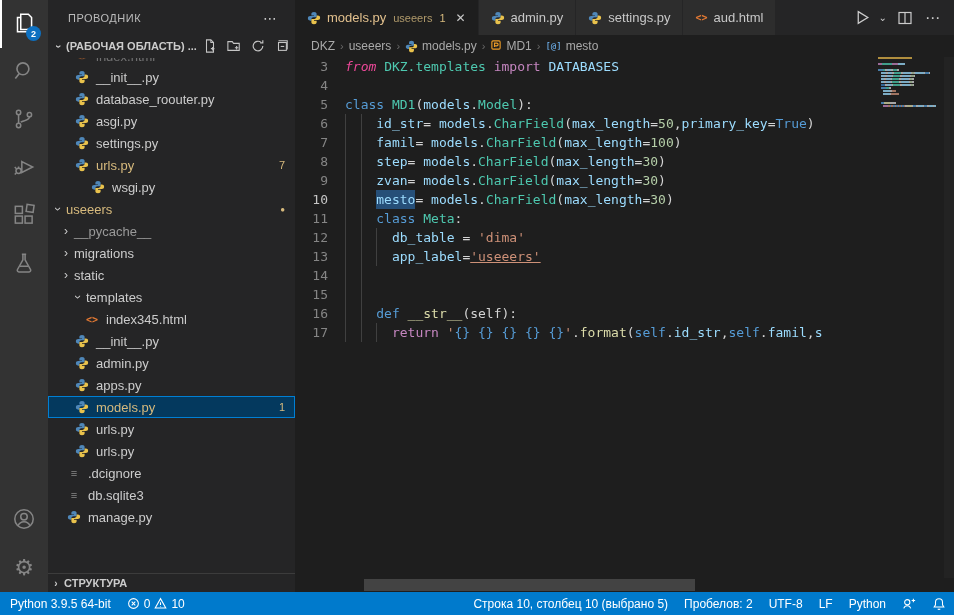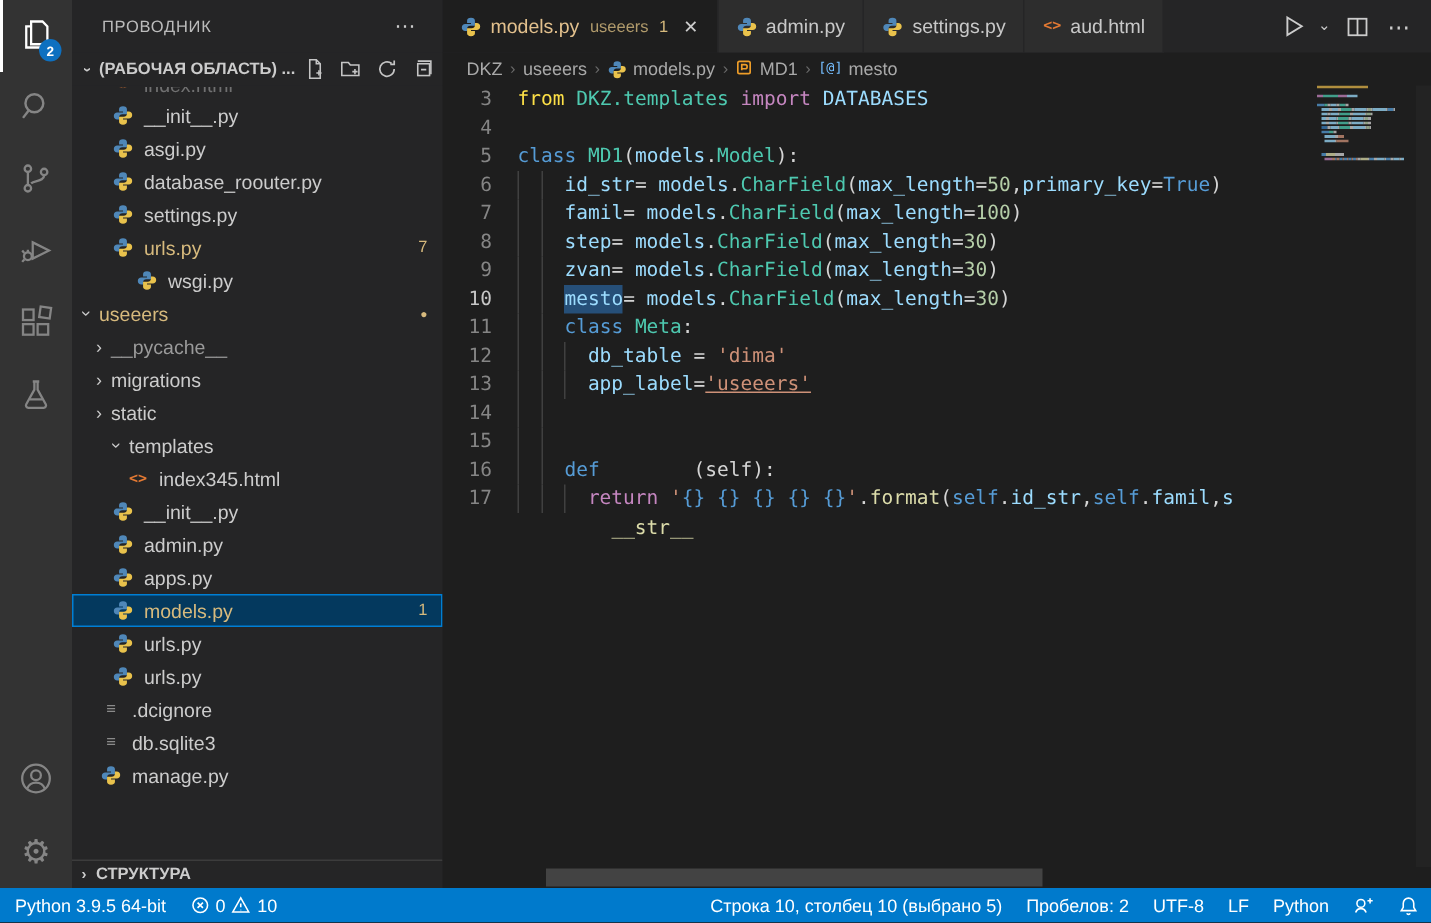--- a/index.html
+++ b/index.html
@@ -208,32 +208,32 @@
         </span>
       </div>
       <div class="trow" style="padding-left: 0px;">
         <span style="display: flex; align-items: center; flex: 1 1 0%; min-width: 0px; padding-left: 26px;">
           <span class="ficon">
             <svg width="14" height="14" viewBox="0 0 16 16">
               <path d="M8 1C6 1 5 1.9 5 3.2V5h3v.8H3.6C2.1 5.8 1 6.8 1 8.4S2.1 11 3.6 11H5V9.3C5 8 6.1 7 7.4 7H11V3.2C11 1.9 10 1 8 1z" fill="#4f87b8"></path>
               <path d="M8 15c2 0 3-.9 3-2.2V11H8v-.8h4.4c1.5 0 2.6-1 2.6-2.6S13.9 5 12.4 5H11v1.7C11 8 9.9 9 8.6 9H5v3.8C5 14.1 6 15 8 15z" fill="#e9c24c"></path>
             </svg>
           </span>
+          <span class="label">database_roouter.py</span>
+        </span>
+      </div>
+      <div class="trow" style="padding-left: 0px;">
+        <span style="display: flex; align-items: center; flex: 1 1 0%; min-width: 0px; padding-left: 26px;">
+          <span class="ficon">
+            <svg width="14" height="14" viewBox="0 0 16 16">
+              <path d="M8 1C6 1 5 1.9 5 3.2V5h3v.8H3.6C2.1 5.8 1 6.8 1 8.4S2.1 11 3.6 11H5V9.3C5 8 6.1 7 7.4 7H11V3.2C11 1.9 10 1 8 1z" fill="#4f87b8"></path>
+              <path d="M8 15c2 0 3-.9 3-2.2V11H8v-.8h4.4c1.5 0 2.6-1 2.6-2.6S13.9 5 12.4 5H11v1.7C11 8 9.9 9 8.6 9H5v3.8C5 14.1 6 15 8 15z" fill="#e9c24c"></path>
+            </svg>
+          </span>
           <span class="label">asgi.py</span>
-        </span>
-      </div>
-      <div class="trow" style="padding-left: 0px;">
-        <span style="display: flex; align-items: center; flex: 1 1 0%; min-width: 0px; padding-left: 26px;">
-          <span class="ficon">
-            <svg width="14" height="14" viewBox="0 0 16 16">
-              <path d="M8 1C6 1 5 1.9 5 3.2V5h3v.8H3.6C2.1 5.8 1 6.8 1 8.4S2.1 11 3.6 11H5V9.3C5 8 6.1 7 7.4 7H11V3.2C11 1.9 10 1 8 1z" fill="#4f87b8"></path>
-              <path d="M8 15c2 0 3-.9 3-2.2V11H8v-.8h4.4c1.5 0 2.6-1 2.6-2.6S13.9 5 12.4 5H11v1.7C11 8 9.9 9 8.6 9H5v3.8C5 14.1 6 15 8 15z" fill="#e9c24c"></path>
-            </svg>
-          </span>
-          <span class="label">database_roouter.py</span>
         </span>
       </div>
       <div class="trow" style="padding-left: 0px;">
         <span style="display: flex; align-items: center; flex: 1 1 0%; min-width: 0px; padding-left: 26px;">
           <span class="ficon">
             <svg width="14" height="14" viewBox="0 0 16 16">
               <path d="M8 1C6 1 5 1.9 5 3.2V5h3v.8H3.6C2.1 5.8 1 6.8 1 8.4S2.1 11 3.6 11H5V9.3C5 8 6.1 7 7.4 7H11V3.2C11 1.9 10 1 8 1z" fill="#4f87b8"></path>
               <path d="M8 15c2 0 3-.9 3-2.2V11H8v-.8h4.4c1.5 0 2.6-1 2.6-2.6S13.9 5 12.4 5H11v1.7C11 8 9.9 9 8.6 9H5v3.8C5 14.1 6 15 8 15z" fill="#e9c24c"></path>
             </svg>
           </span>
@@ -483,34 +483,34 @@
           </svg></span>
         <span>MD1</span>
       </span>
       <span class="bc-sep">›</span>
       <span class="bc-item">
         <span class="field-glyph">[@]</span>
         <span>mesto</span>
       </span>
     </div>
   <div class="code-area" id="code">
-      <div class="code-line"><span class="gut">3</span><span class="tok" style="color: #fde047;">from </span><span class="tok" style="color: rgb(78, 201, 176);">DKZ.templates </span><span class="tok" style="color: rgb(197, 134, 192);">import </span><span class="tok" style="color: rgb(156, 220, 254);">DATABASES</span></div>
+      <div class="code-line"><span class="gut">3</span><span class="tok" style="color: #ec4899; font-style: italic;">from </span><span class="tok" style="color: rgb(78, 201, 176);">DKZ.templates </span><span class="tok" style="color: rgb(197, 134, 192);">import </span><span class="tok" style="color: rgb(156, 220, 254);">DATABASES</span></div>
       <div class="code-line"><span class="gut">4</span></div>
       <div class="code-line"><span class="gut">5</span><span class="tok" style="color: rgb(86, 156, 214);">class </span><span class="tok" style="color: rgb(78, 201, 176);">MD1</span><span class="tok" style="color: rgb(212, 212, 212);">(</span><span class="tok" style="color: rgb(156, 220, 254);">models</span><span class="tok" style="color: rgb(212, 212, 212);">.</span><span class="tok" style="color: rgb(78, 201, 176);">Model</span><span class="tok" style="color: rgb(212, 212, 212);">):</span></div>
       <div class="code-line"><span class="gut">6</span><span class="ind"></span><span class="ind"></span><span class="tok" style="color: rgb(156, 220, 254);">id_str</span><span class="tok" style="color: rgb(212, 212, 212);">= </span><span class="tok" style="color: rgb(156, 220, 254);">models</span><span class="tok" style="color: rgb(212, 212, 212);">.</span><span class="tok" style="color: rgb(78, 201, 176);">CharField</span><span class="tok" style="color: rgb(212, 212, 212);">(</span><span class="tok" style="color: rgb(156, 220, 254);">max_length</span><span class="tok" style="color: rgb(212, 212, 212);">=</span><span class="tok" style="color: rgb(181, 206, 168);">50</span><span class="tok" style="color: rgb(212, 212, 212);">,</span><span class="tok" style="color: rgb(156, 220, 254);">primary_key</span><span class="tok" style="color: rgb(212, 212, 212);">=</span><span class="tok" style="color: rgb(86, 156, 214);">True</span><span class="tok" style="color: rgb(212, 212, 212);">)</span></div>
       <div class="code-line"><span class="gut">7</span><span class="ind"></span><span class="ind"></span><span class="tok" style="color: rgb(156, 220, 254);">famil</span><span class="tok" style="color: rgb(212, 212, 212);">= </span><span class="tok" style="color: rgb(156, 220, 254);">models</span><span class="tok" style="color: rgb(212, 212, 212);">.</span><span class="tok" style="color: rgb(78, 201, 176);">CharField</span><span class="tok" style="color: rgb(212, 212, 212);">(</span><span class="tok" style="color: rgb(156, 220, 254);">max_length</span><span class="tok" style="color: rgb(212, 212, 212);">=</span><span class="tok" style="color: rgb(181, 206, 168);">100</span><span class="tok" style="color: rgb(212, 212, 212);">)</span></div>
       <div class="code-line"><span class="gut">8</span><span class="ind"></span><span class="ind"></span><span class="tok" style="color: rgb(156, 220, 254);">step</span><span class="tok" style="color: rgb(212, 212, 212);">= </span><span class="tok" style="color: rgb(156, 220, 254);">models</span><span class="tok" style="color: rgb(212, 212, 212);">.</span><span class="tok" style="color: rgb(78, 201, 176);">CharField</span><span class="tok" style="color: rgb(212, 212, 212);">(</span><span class="tok" style="color: rgb(156, 220, 254);">max_length</span><span class="tok" style="color: rgb(212, 212, 212);">=</span><span class="tok" style="color: rgb(181, 206, 168);">30</span><span class="tok" style="color: rgb(212, 212, 212);">)</span></div>
       <div class="code-line"><span class="gut">9</span><span class="ind"></span><span class="ind"></span><span class="tok" style="color: rgb(156, 220, 254);">zvan</span><span class="tok" style="color: rgb(212, 212, 212);">= </span><span class="tok" style="color: rgb(156, 220, 254);">models</span><span class="tok" style="color: rgb(212, 212, 212);">.</span><span class="tok" style="color: rgb(78, 201, 176);">CharField</span><span class="tok" style="color: rgb(212, 212, 212);">(</span><span class="tok" style="color: rgb(156, 220, 254);">max_length</span><span class="tok" style="color: rgb(212, 212, 212);">=</span><span class="tok" style="color: rgb(181, 206, 168);">30</span><span class="tok" style="color: rgb(212, 212, 212);">)</span></div>
       <div class="code-line"><span class="gut cur">10</span><span class="ind"></span><span class="ind"></span><span class="tok sel" style="color: rgb(156, 220, 254);">mesto</span><span class="tok" style="color: rgb(212, 212, 212);">= </span><span class="tok" style="color: rgb(156, 220, 254);">models</span><span class="tok" style="color: rgb(212, 212, 212);">.</span><span class="tok" style="color: rgb(78, 201, 176);">CharField</span><span class="tok" style="color: rgb(212, 212, 212);">(</span><span class="tok" style="color: rgb(156, 220, 254);">max_length</span><span class="tok" style="color: rgb(212, 212, 212);">=</span><span class="tok" style="color: rgb(181, 206, 168);">30</span><span class="tok" style="color: rgb(212, 212, 212);">)</span></div>
       <div class="code-line"><span class="gut">11</span><span class="ind"></span><span class="ind"></span><span class="tok" style="color: rgb(86, 156, 214);">class </span><span class="tok" style="color: rgb(78, 201, 176);">Meta</span><span class="tok" style="color: rgb(212, 212, 212);">:</span></div>
       <div class="code-line"><span class="gut">12</span><span class="ind"></span><span class="ind"></span><span class="ind"></span><span class="tok" style="color: rgb(156, 220, 254);">db_table </span><span class="tok" style="color: rgb(212, 212, 212);">= </span><span class="tok" style="color: rgb(206, 145, 120);">'dima'</span></div>
       <div class="code-line"><span class="gut">13</span><span class="ind"></span><span class="ind"></span><span class="ind"></span><span class="tok" style="color: rgb(156, 220, 254);">app_label</span><span class="tok" style="color: rgb(212, 212, 212);">=</span><span class="tok" style="color: rgb(206, 145, 120); text-decoration: underline;">'useeers'</span></div>
       <div class="code-line"><span class="gut">14</span><span class="ind"></span><span class="ind"></span></div>
       <div class="code-line"><span class="gut">15</span><span class="ind"></span><span class="ind"></span></div>
-      <div class="code-line"><span class="gut">16</span><span class="ind"></span><span class="ind"></span><span class="tok" style="color: rgb(86, 156, 214);">def </span><span class="tok" style="color: rgb(220, 220, 170); margin-top: 39px;">__str__</span><span class="tok" style="color: rgb(212, 212, 212);">(self):</span></div>
+      <div class="code-line"><span class="gut">16</span><span class="ind"></span><span class="ind"></span><span class="tok" style="color: rgb(86, 156, 214);">def </span><span class="tok" style="color: rgb(220, 220, 170);">__str__</span><span class="tok" style="color: rgb(212, 212, 212);">(self):</span></div>
       <div class="code-line"><span class="gut">17</span><span class="ind"></span><span class="ind"></span><span class="ind"></span><span class="tok" style="color: rgb(197, 134, 192);">return </span><span class="tok" style="color: rgb(206, 145, 120);">'</span><span class="tok" style="color: rgb(86, 156, 214);">{}</span><span class="tok" style="color: rgb(206, 145, 120);"> </span><span class="tok" style="color: rgb(86, 156, 214);">{}</span><span class="tok" style="color: rgb(206, 145, 120);"> </span><span class="tok" style="color: rgb(86, 156, 214);">{}</span><span class="tok" style="color: rgb(206, 145, 120);"> </span><span class="tok" style="color: rgb(86, 156, 214);">{}</span><span class="tok" style="color: rgb(206, 145, 120);"> </span><span class="tok" style="color: rgb(86, 156, 214);">{}</span><span class="tok" style="color: rgb(206, 145, 120);">'</span><span class="tok" style="color: rgb(212, 212, 212);">.</span><span class="tok" style="color: rgb(220, 220, 170);">format</span><span class="tok" style="color: rgb(212, 212, 212);">(</span><span class="tok" style="color: rgb(86, 156, 214);">self</span><span class="tok" style="color: rgb(212, 212, 212);">.</span><span class="tok" style="color: rgb(156, 220, 254);">id_str</span><span class="tok" style="color: rgb(212, 212, 212);">,</span><span class="tok" style="color: rgb(86, 156, 214);">self</span><span class="tok" style="color: rgb(212, 212, 212);">.</span><span class="tok" style="color: rgb(156, 220, 254);">famil</span><span class="tok" style="color: rgb(212, 212, 212);">,</span><span class="tok" style="color: rgb(156, 220, 254);">s</span></div>
     </div>
   <div class="minimap" id="minimap">
       <div class="mrow">
         <span style="width: 34px; background: rgb(176, 142, 62);"></span>
       </div>
       <div class="mrow"></div>
       <div class="mrow">
         <span style="width: 0px;"></span>
         <span style="width: 4px; background: rgb(197, 134, 192); opacity: 0.75;"></span>

